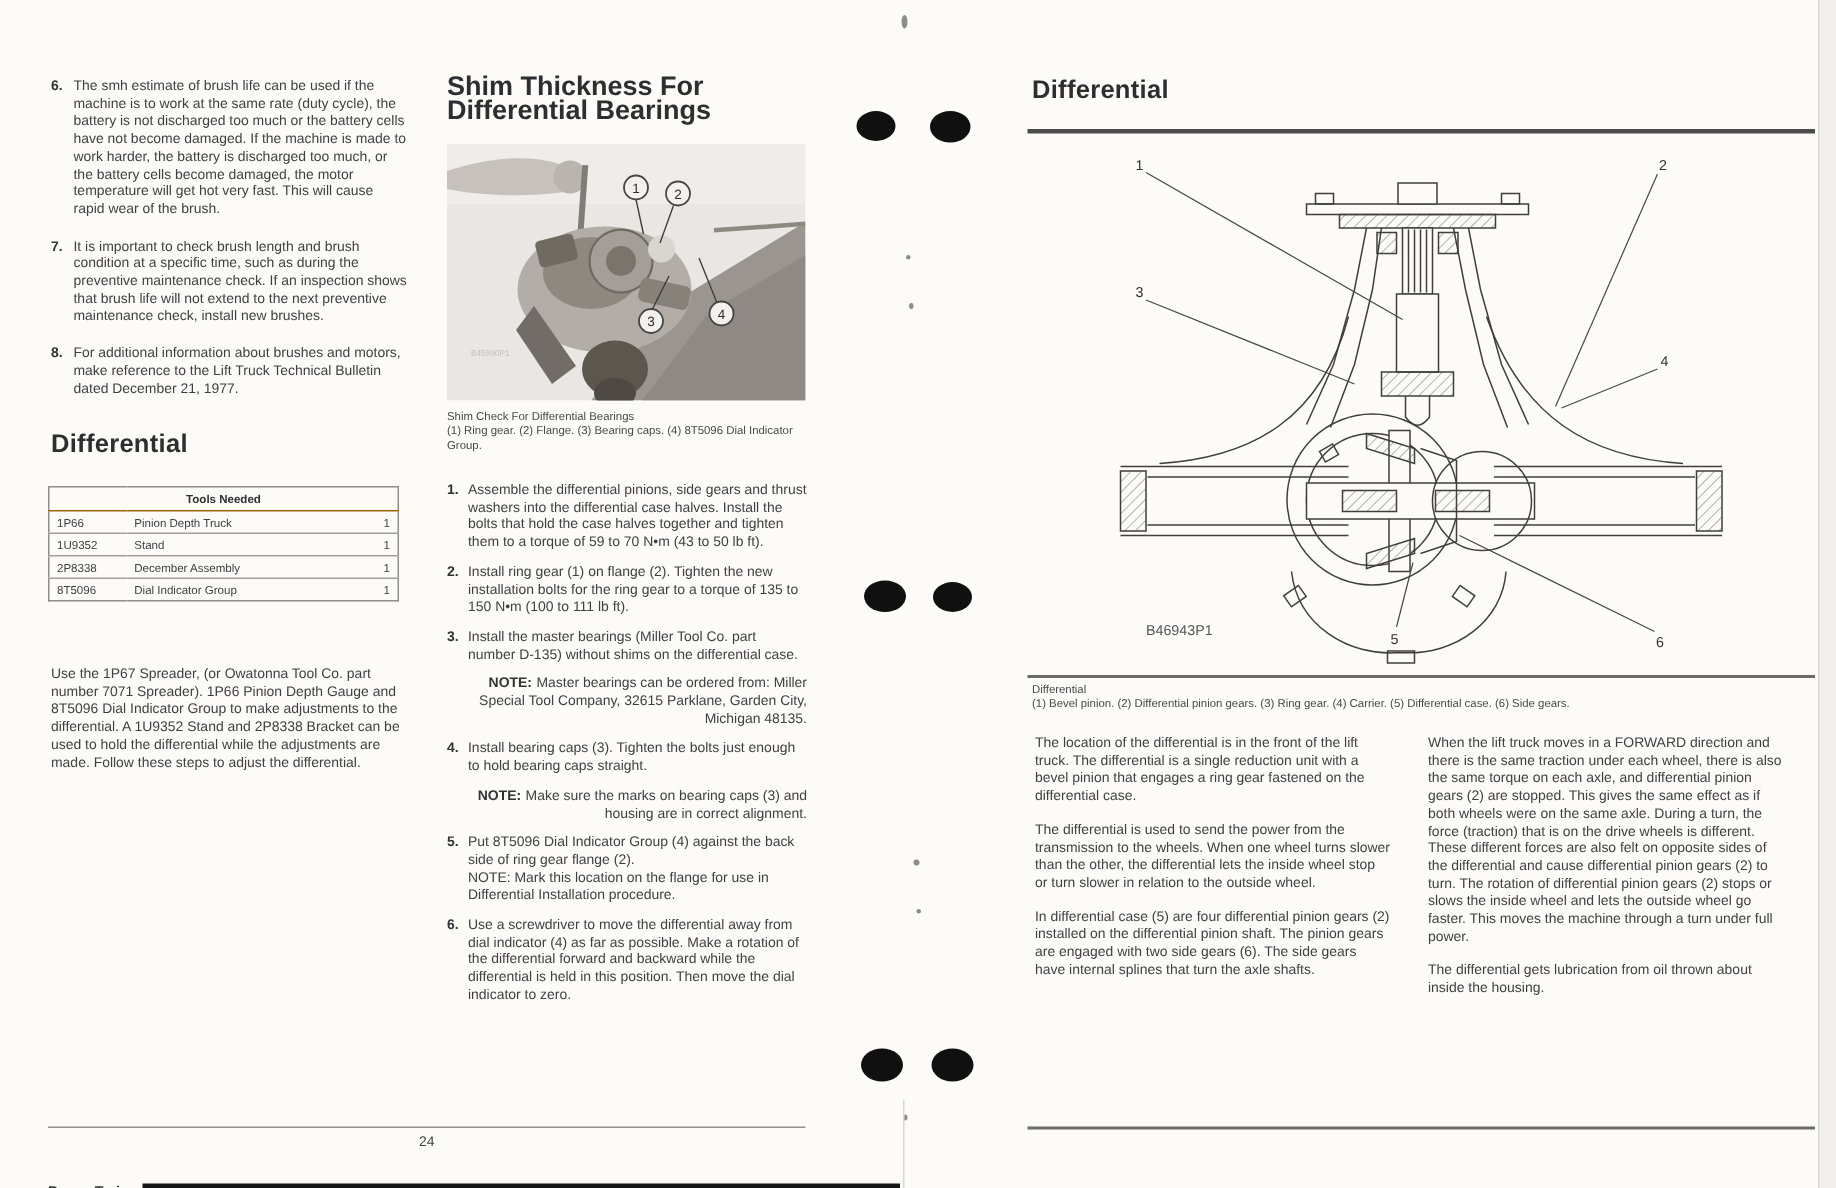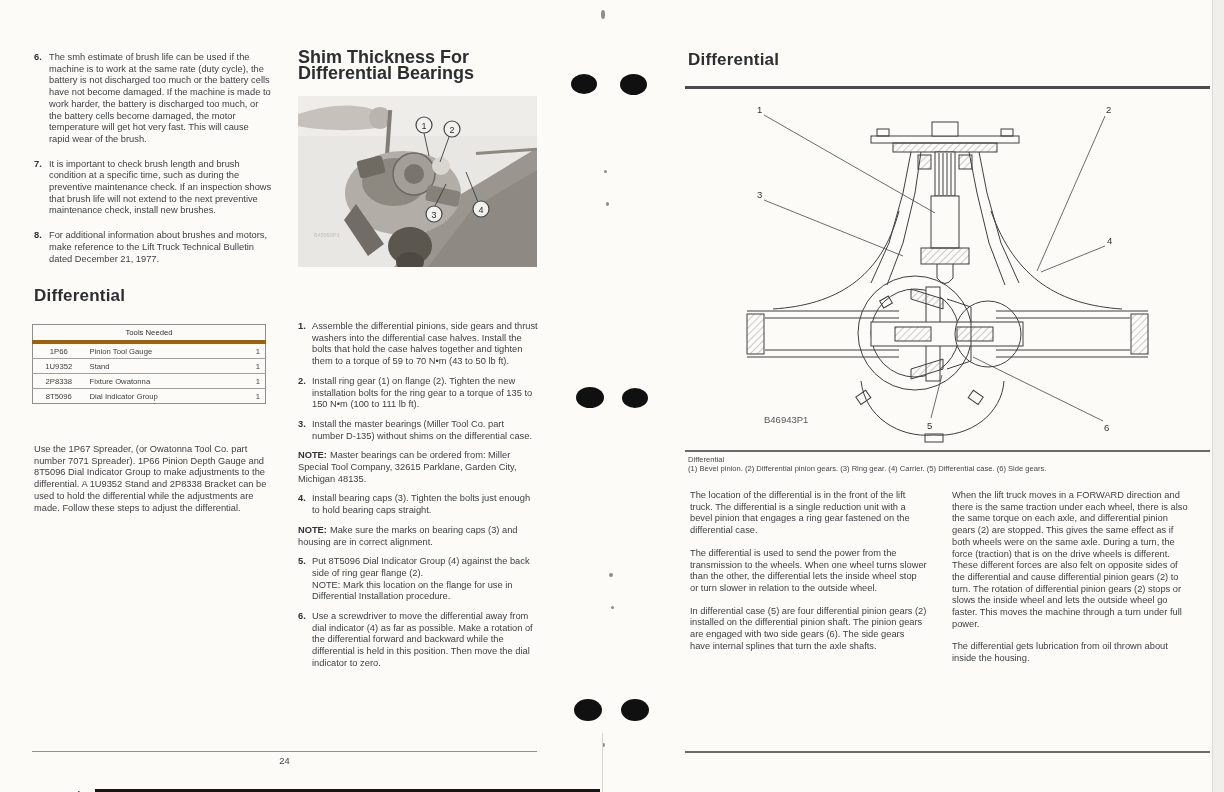--- a/index.html
+++ b/index.html
@@ -12,31 +12,31 @@
   }
   .abs { position:absolute; }
   .body-text { font-size:9.3px; line-height:11.7px; }
   .num-item { display:flex; margin-bottom:13px; }
   .num-item .num { font-weight:bold; width:15px; flex:none; color:#303234; }
   .num-item .txt { flex:1; }
   h1.section { font-size:17px; font-weight:bold; color:#2c2e30; letter-spacing:0.2px; }
   h2.sub { font-size:18px; font-weight:bold; color:#2c2e30; line-height:15.5px; }
   table.tools { width:100%; border-collapse:collapse; font-size:7.7px; color:#3d3f42;
     border:1px solid #8e8e8c; }
-  table.tools th { font-size:7.7px; font-weight:normal; color:#2f3133; padding:3px 4px;
-    border-bottom:4px solid #a16207; text-align:center; }
+  table.tools th { font-size:7.7px; font-weight:bold; color:#2f3133; padding:3px 4px;
+    border-bottom:1px solid #a16207; text-align:center; }
   table.tools td { padding:2.5px 5px; vertical-align:top; border-top:1px solid #a0a09e; }
   table.tools tr:first-child td { border-top:none; }
-  td.part { width:52px;text-align:center; }
+  td.part { width:52px; }
   td.qty { text-align:right; width:20px; }
   .small-caption { font-size:7.6px; line-height:9.4px; color:#46484a; }
   .step { display:flex; margin-bottom:8px; }
   .step .num { font-weight:bold; width:14px; flex:none; color:#303234; }
   .step .txt { flex:1; white-space:pre-line; }
-  .note { margin-bottom:8px; }
+  .note { margin-bottom:8px;text-align:right; }
   .note b { color:#303234; margin-right:3px; }
   .para { margin-bottom:11px; }
   .rule-thick { background:#4c4c4c; height:3px; }
   .rule-thin { background:#8f8f8d; height:1px; }
   .rule-med { background:#6a6a68; height:1.5px; }
   .footer-row { display:flex; justify-content:space-between; position:relative; }
   .footer-row .fl, .footer-row .fr { font-size:9.5px; font-weight:bold; color:#2f3133;margin-top:33px; }
   .footer-row .fc { position:absolute; left:0; right:0; text-align:center;
     font-size:9.3px; color:#3d3f42; }
   .dot { position:absolute; background:#101010; border-radius:50%; }
@@ -66,31 +66,31 @@
   <h1 class="section abs" style="left:34px; top:286px;">Differential</h1>
 
   <div class="abs" style="left:32px; top:324px; width:234px;">
     <table class="tools">
       <tbody>
           <tr>
             <th colspan="3">Tools Needed</th>
           </tr>
       <tr>
         <td class="part">1P66</td>
-        <td class="desc">Pinion Tool Gauge</td>
+        <td class="desc">Pinion Depth Truck</td>
         <td class="qty">1</td>
       </tr>
       <tr>
         <td class="part">1U9352</td>
         <td class="desc">Stand</td>
         <td class="qty">1</td>
       </tr>
       <tr>
         <td class="part">2P8338</td>
-        <td class="desc">Fixture Owatonna</td>
+        <td class="desc">December Assembly</td>
         <td class="qty">1</td>
       </tr>
       <tr>
         <td class="part">8T5096</td>
         <td class="desc">Dial Indicator Group</td>
         <td class="qty">1</td>
       </tr>
     </tbody>
       </table>
   </div>
@@ -139,20 +139,24 @@
         <circle cx="183" cy="113" r="8" fill="#f3f1ed" stroke="#454545" stroke-width="1.2"></circle>
         <text x="126" y="32.5" font-size="9" text-anchor="middle" fill="#2e2e2e">1</text>
         <text x="154" y="36.5" font-size="9" text-anchor="middle" fill="#2e2e2e">2</text>
         <text x="136" y="121.5" font-size="9" text-anchor="middle" fill="#2e2e2e">3</text>
         <text x="183" y="116.5" font-size="9" text-anchor="middle" fill="#2e2e2e">4</text>
       </g>
       <text x="16" y="141" font-size="5.5" fill="#c2bfb8">B45990P1</text>
     </svg>
   </div>
 
+  <div class="abs small-caption" style="left:298px; top:273px; width:239px;">
+    <div>Shim Check For Differential Bearings</div>
+    <div>(1) Ring gear. (2) Flange. (3) Bearing caps. (4) 8T5096 Dial Indicator Group.</div>
+  </div>
 
   <div class="abs body-text" style="left:298px; top:321px; width:240px;">
     <div class="step">
       <span class="num">1.</span>
       <span class="txt">Assemble the differential pinions, side gears and thrust washers into the differential case halves. Install the bolts that hold the case halves together and tighten them to a torque of 59 to 70 N•m (43 to 50 lb ft).</span>
     </div>
     <div class="step">
       <span class="num">2.</span>
       <span class="txt">Install ring gear (1) on flange (2). Tighten the new installation bolts for the ring gear to a torque of 135 to 150 N•m (100 to 111 lb ft).</span>
     </div>

